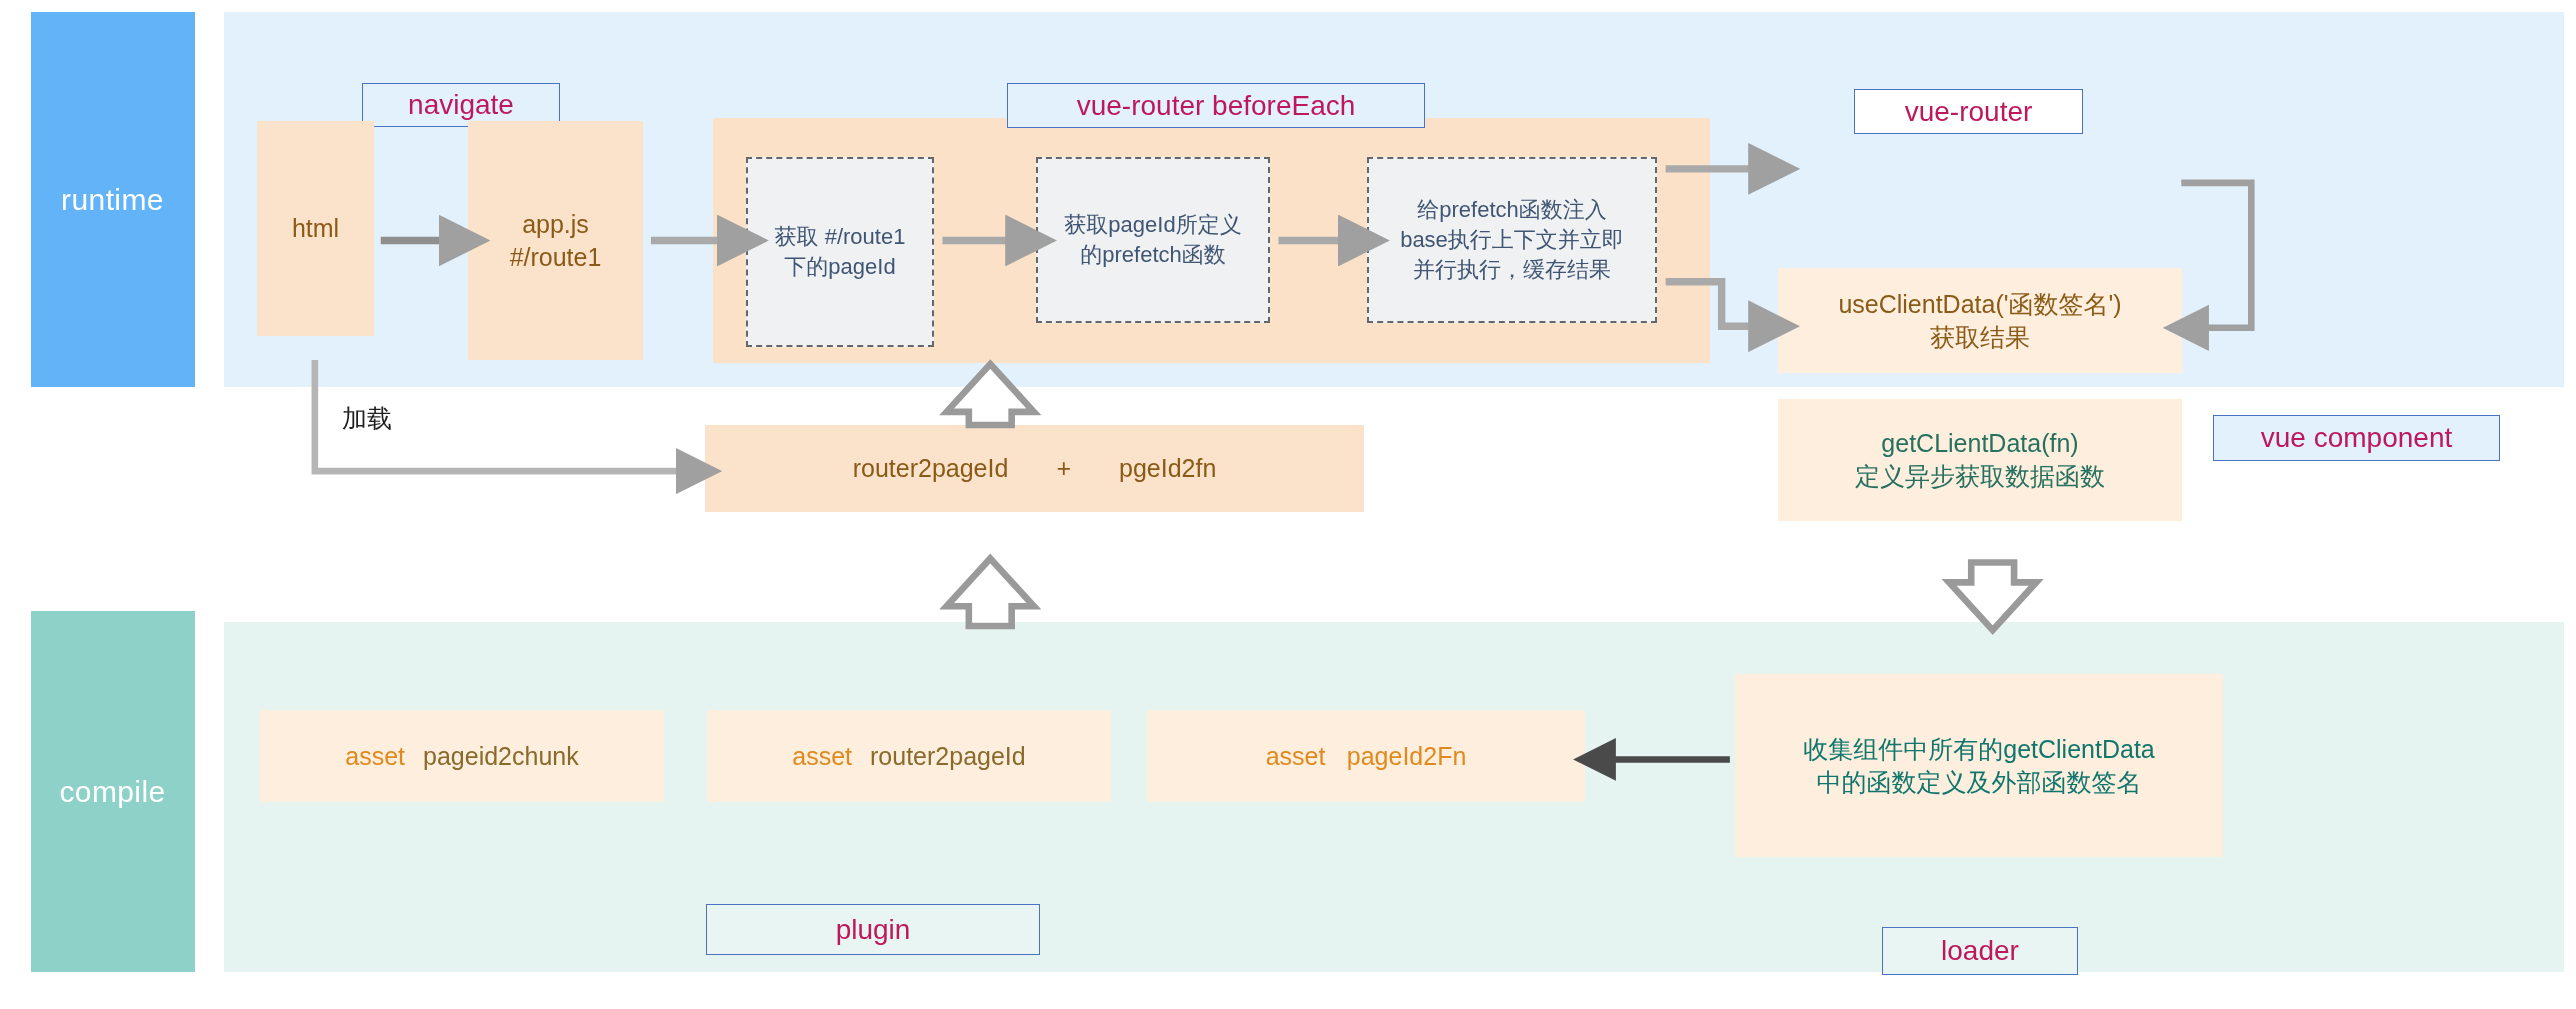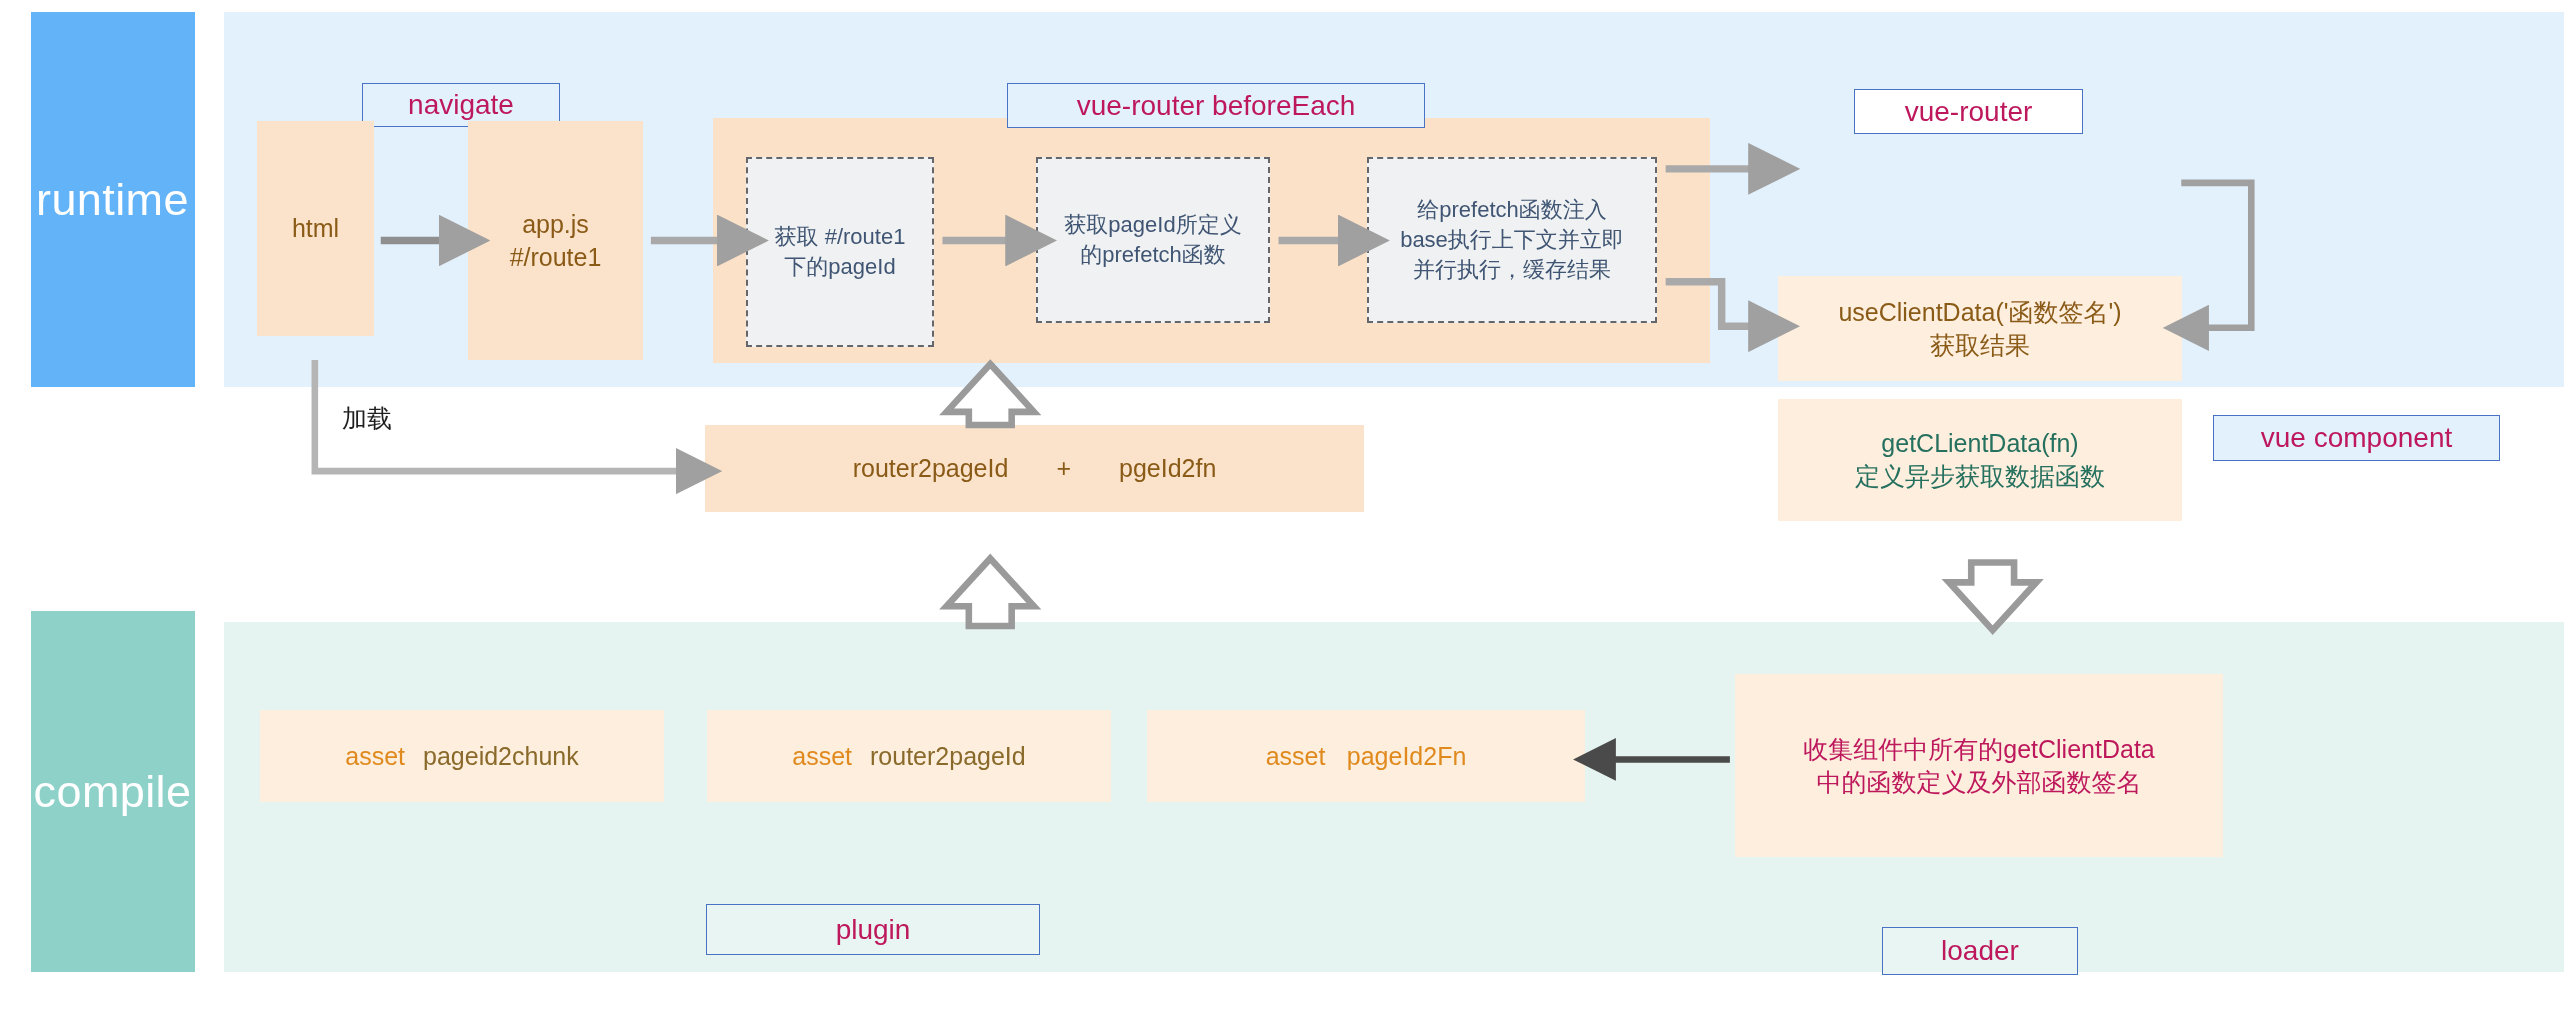--- a/index.html
+++ b/index.html
@@ -1,19 +1,19 @@
 <!DOCTYPE html>
 <html style="font-size:13px"><head>
 <meta charset="utf-8">
 <style>
   html,body{margin:0;padding:0;background:#ffffff;}
   body{font-family:"Liberation Sans","DejaVu Sans",sans-serif;}
   #stage{position:relative;width:2576px;height:1009px;background:#ffffff;overflow:hidden;}
   .abs{position:absolute;box-sizing:border-box;}
-  .sidebar{display:flex;align-items:center;justify-content:center;color:#ffffff;font-size:45px;letter-spacing:0.4px;}
+  .sidebar{display:flex;align-items:center;justify-content:center;color:#ffffff;font-size:30px;letter-spacing:0.4px;}
   .panel-runtime{background:#e3f1fd;}
   .panel-compile{background:#e6f4f1;}
   .tagbox{display:flex;align-items:center;justify-content:center;border:1.6px solid #4a72c4;font-size:28px;color:#be185d;margin-top:44px;}
   .tag-fill-blue{background:#e3f1fd;}
   .tag-fill-white{background:#ffffff;justify-content:center;}
   .tag-fill-green{background:#e9f5f2;}
   .nodebox{background:#fbe3cb;display:flex;flex-direction:column;align-items:center;justify-content:center;text-align:center;color:#8a5a17;font-size:25px;line-height:1.32;}
   .nodebox.light{background:#fdeedd;}
   .groupbox{background:#fbe1c8;}
   .dashbox{background:#f0f1f2;border:2.5px dashed #63666b;display:flex;flex-direction:column;align-items:center;justify-content:center;text-align:center;color:#3f5573;font-size:22px;line-height:1.35;}
@@ -72,21 +72,21 @@
     <span class="nb-line">的prefetch函数</span>
   </div>
 
   <div class="abs dashbox" style="left:1367px;top:157px;width:290px;height:166px;">
     <span class="nb-line">给prefetch函数注入</span>
     <span class="nb-line">base执行上下文并立即</span>
     <span class="nb-line">并行执行，缓存结果</span>
   </div>
 
 
-  <div class="abs nodebox light" style="left:1778px;top:276px;width:404px;height:105px;">
+  <div class="abs nodebox light" style="left:1778px;top:268px;width:404px;height:105px;">
     <span class="nb-line">useClientData('函数签名')</span>
     <span class="nb-line">获取结果</span>
   </div>
 
   <div class="abs nodebox light teal-text" style="left:1778px;top:399px;width:404px;height:122px;">
     <span class="nb-line">getCLientData(fn)</span>
     <span class="nb-line">定义异步获取数据函数</span>
   </div>
 
   <div class="abs nodebox" style="left:705px;top:425px;width:659px;height:87px;flex-direction:row;gap:48px;">
@@ -113,21 +113,21 @@
   <div class="abs nodebox light" style="left:707px;top:710px;width:404px;height:92px;flex-direction:row;gap:18px;">
     <span class="orange-word">asset</span>
     <span class="brown-word">router2pageId</span>
   </div>
 
   <div class="abs nodebox light" style="left:1147px;top:710px;width:438px;height:92px;flex-direction:row;gap:21.4px;color:#e08a1e;">
     <span class="orange-word">asset</span>
     <span class="orange-word">pageId2Fn</span>
   </div>
 
-  <div class="abs nodebox light" style="left:1735px;top:674px;width:488px;height:183px;color:#be185d;text-align:right;">
+  <div class="abs nodebox light" style="left:1735px;top:674px;width:488px;height:183px;color:#0f766e;text-align:right;">
     <span class="nb-line">收集组件中所有的getClientData</span>
     <span class="nb-line">中的函数定义及外部函数签名</span>
   </div>
 
   <div class="abs tagbox tag-fill-green" style="left:706px;top:860px;width:334px;height:51px;">
     <span>plugin</span>
   </div>
 
   <div class="abs tagbox tag-fill-green" style="left:1882px;top:883px;width:196px;height:48px;">
     <span>loader</span>

